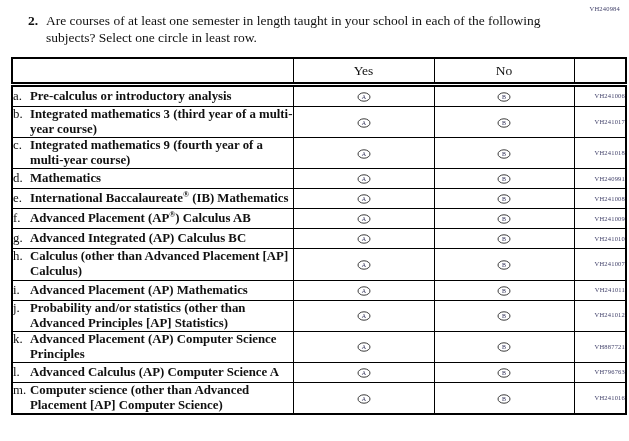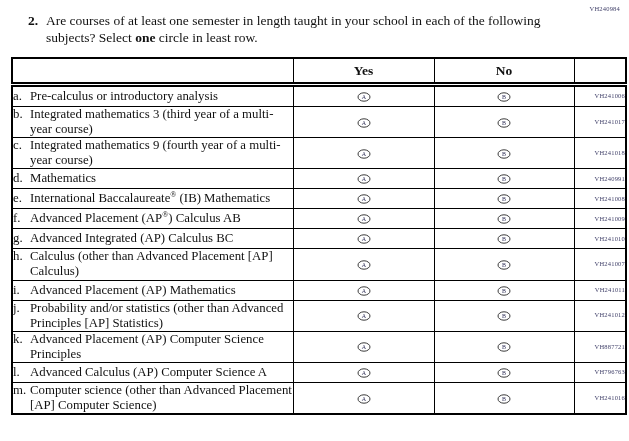--- a/index.html
+++ b/index.html
@@ -36,21 +36,21 @@
     font-size: 13.5px;
     width: 18px;
     flex: 0 0 18px;
     line-height: 1.28;
   }
   .q-text {
     font-size: 13.5px;
     line-height: 1.28;
     width: 502px;
   }
-  .q-text .bold { font-weight: bold; margin-top: 15px; }
+  .q-text .bold { font-weight: normal; margin-top: 15px; }
   table.subjects {
     position: absolute;
     top: 57px;
     left: 11px;
     border-collapse: collapse;
     table-layout: fixed;
     width: 614px;
     font-size: 12.8px;
   }
   table.subjects col.c-subject { width: 281px; }
@@ -58,34 +58,34 @@
   table.subjects col.c-no      { width: 140px; }
   table.subjects col.c-code    { width: 52px;  }
   table.subjects td, table.subjects th {
     border: 1.5px solid #000;
     padding: 0;
     vertical-align: middle;
   }
   table.subjects { border: 2px solid #000; }
   table.subjects thead th {
     border-bottom: 5px double #000;
-    font-weight: bold;
+    font-weight: normal;
     font-size: 13.5px;
     height: 23px;
   }
   td.subject-cell {
     padding: 2px 22px 2px 4px;
     line-height: 1.18;
   }
   .subject-wrap { display: flex; }
   .row-letter {
     flex: 0 0 17px;
     width: 17px;
   }
-  .subject-label { flex: 1 1 auto; }
+  .subject-label { flex: 1 1 auto; font-weight: bold; }
   td.bubble-cell {
     text-align: center;
     height: 19px;
   }
   td.code-cell {
     text-align: right;
     padding: 1px 2px 1px 1px;
     font-size: 6.5px;
     color: #43436b;
     letter-spacing: 0.2px;

